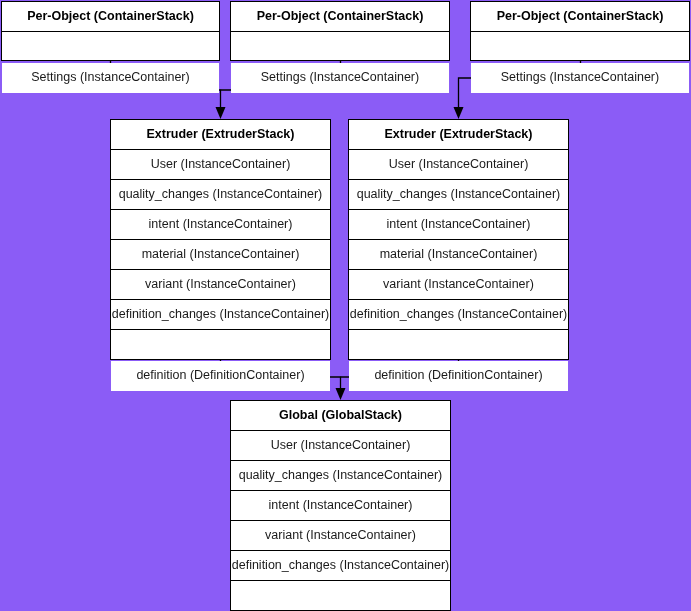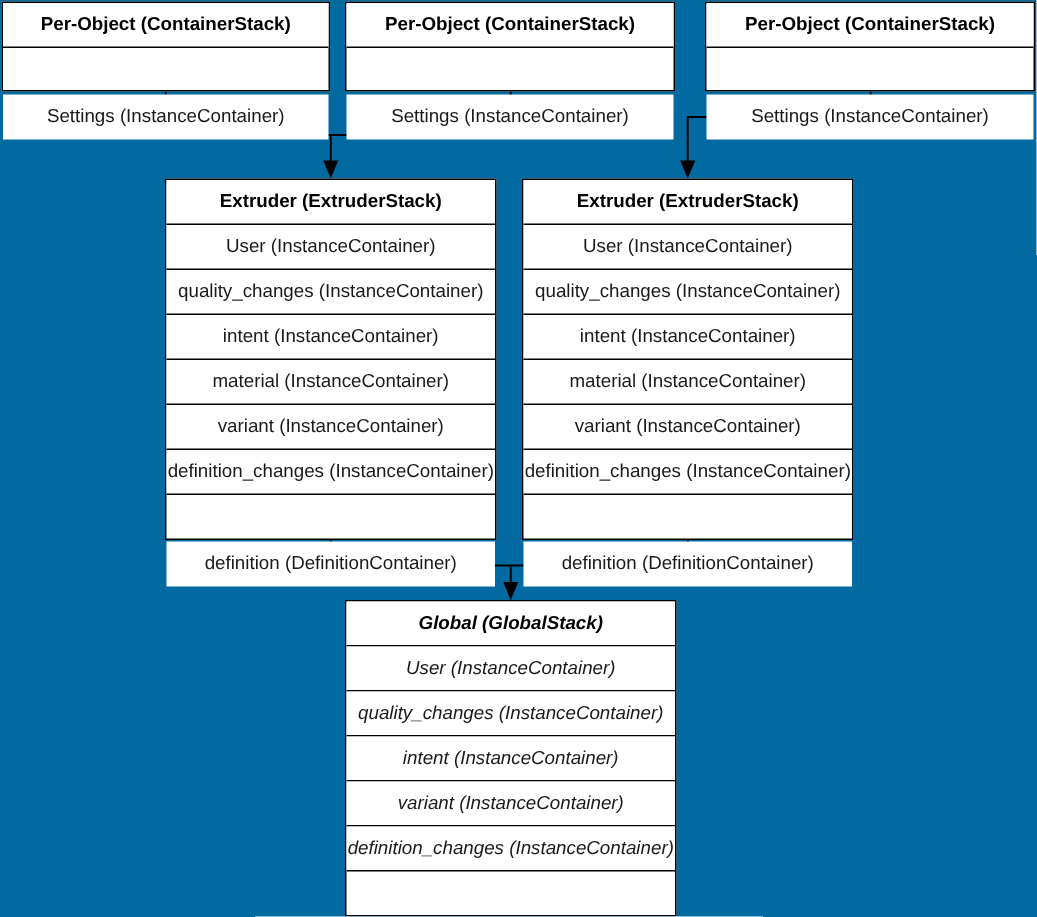--- a/index.html
+++ b/index.html
@@ -4,21 +4,21 @@
 <style>
   html, body {
     margin: 0;
     padding: 0;
     background: #ffffff;
   }
   #canvas {
     position: relative;
     width: 691px;
     height: 611px;
-    background: #0369a1;
+    background: #8b5cf6;
     font-family: "Liberation Sans", sans-serif;
     overflow: hidden;
   }
   .node {
     position: absolute;
     box-sizing: border-box;
     background: #ffffff;
     border: 1px solid #000000;
   }
   .row {
@@ -99,21 +99,21 @@
       <div class="node" style="left: 348px; top: 119px; width: 221px; height: 241px;">
         <div class="row header">Extruder (ExtruderStack)</div>
         <div class="row">User (InstanceContainer)</div>
         <div class="row">quality_changes (InstanceContainer)</div>
         <div class="row">intent (InstanceContainer)</div>
         <div class="row">material (InstanceContainer)</div>
         <div class="row">variant (InstanceContainer)</div>
         <div class="row">definition_changes (InstanceContainer)</div>
         <div class="row">definition (DefinitionContainer)</div>
       </div>
-      <div class="node" style="left: 230px; top: 400px; width: 221px; height: 211px; font-style: italic;">
+      <div class="node" style="left: 230px; top: 400px; width: 221px; height: 211px;">
         <div class="row header">Global (GlobalStack)</div>
         <div class="row">User (InstanceContainer)</div>
         <div class="row">quality_changes (InstanceContainer)</div>
         <div class="row">intent (InstanceContainer)</div>
         <div class="row">variant (InstanceContainer)</div>
         <div class="row">definition_changes (InstanceContainer)</div>
         <div class="row">definition (DefinitionContainer)</div>
       </div>
     </div>
 </div>

